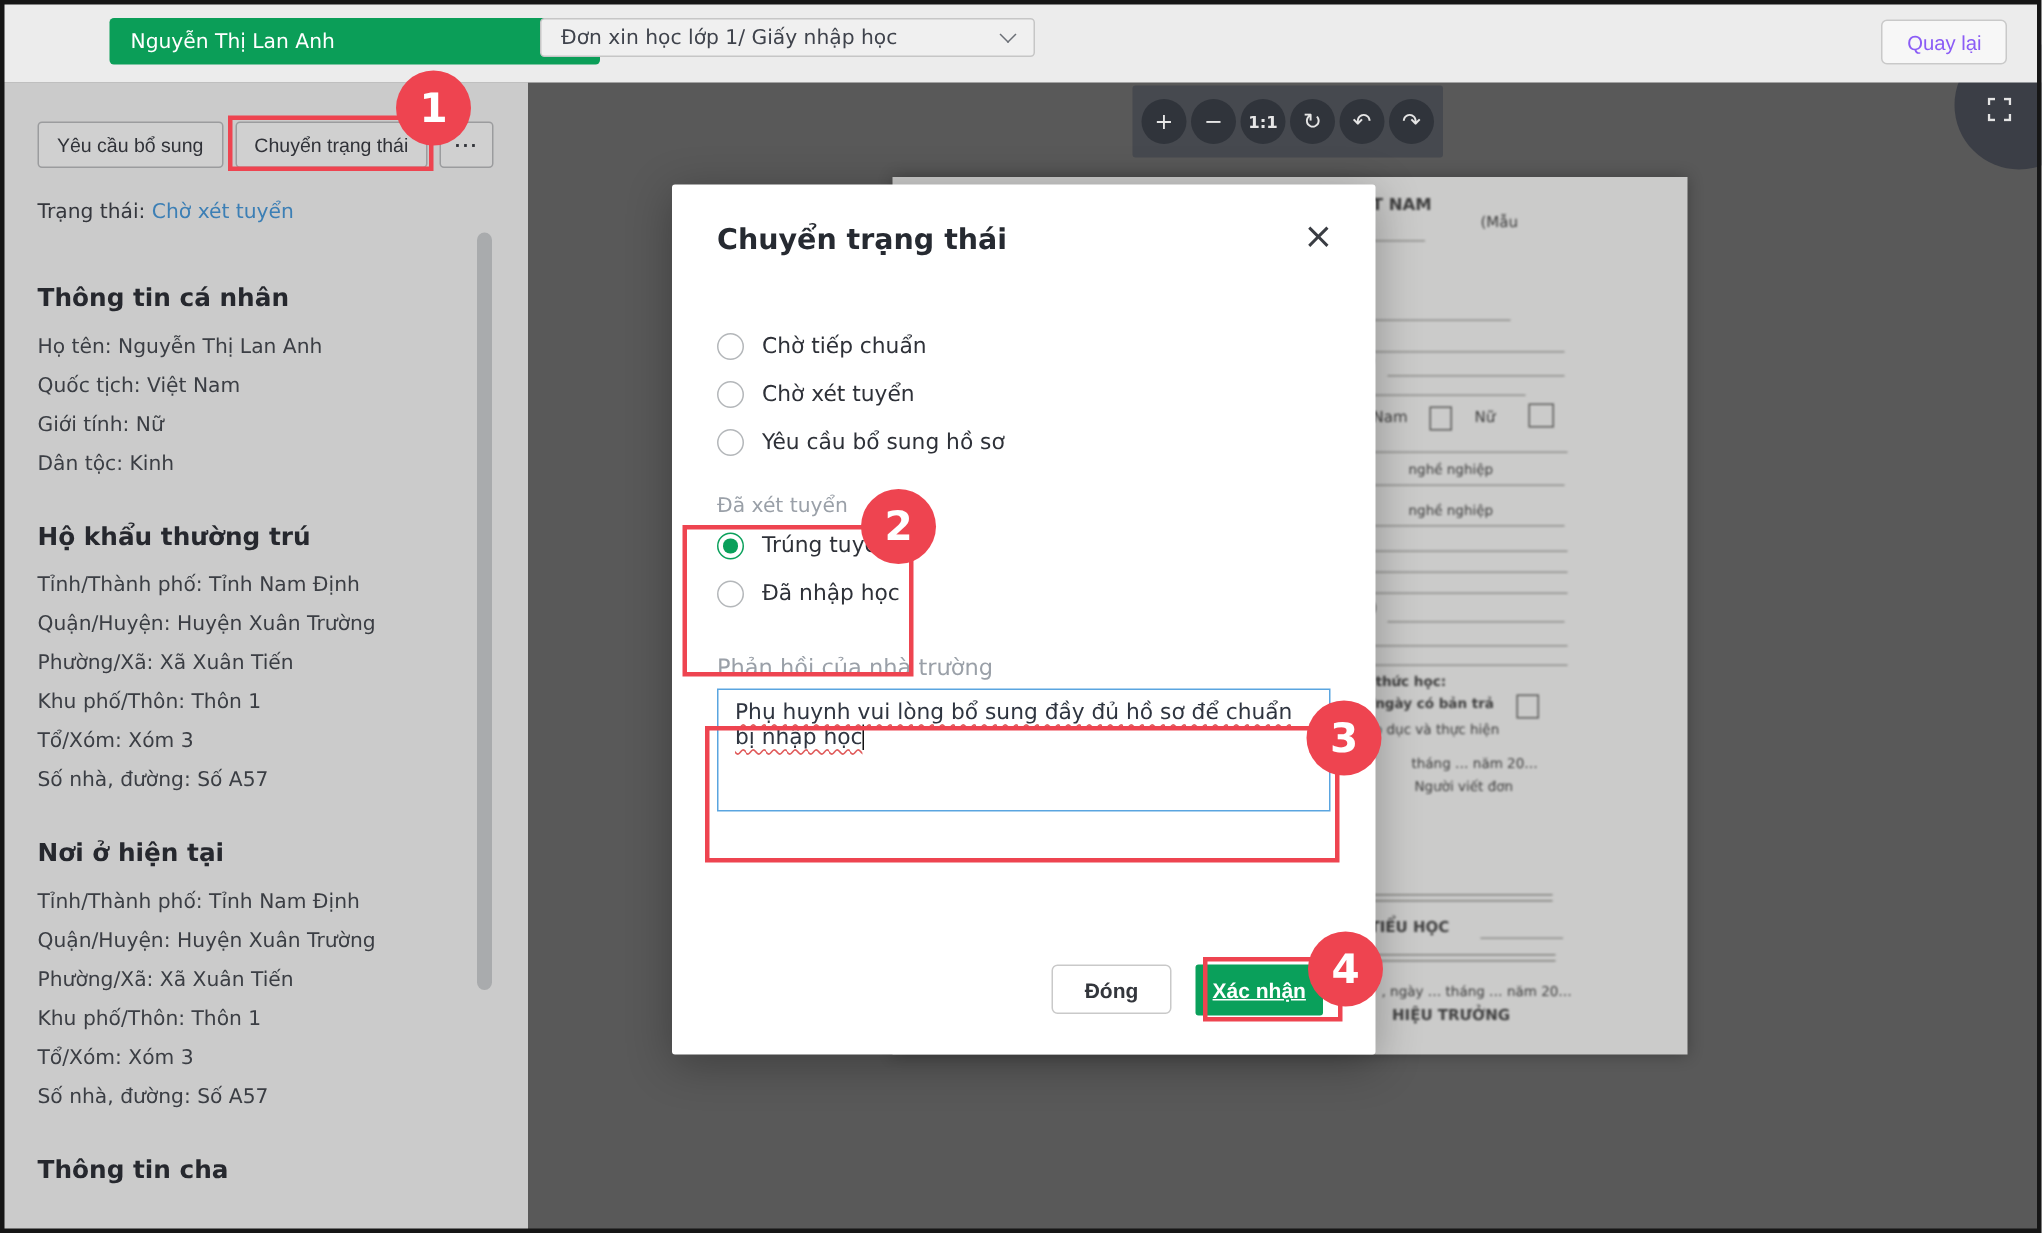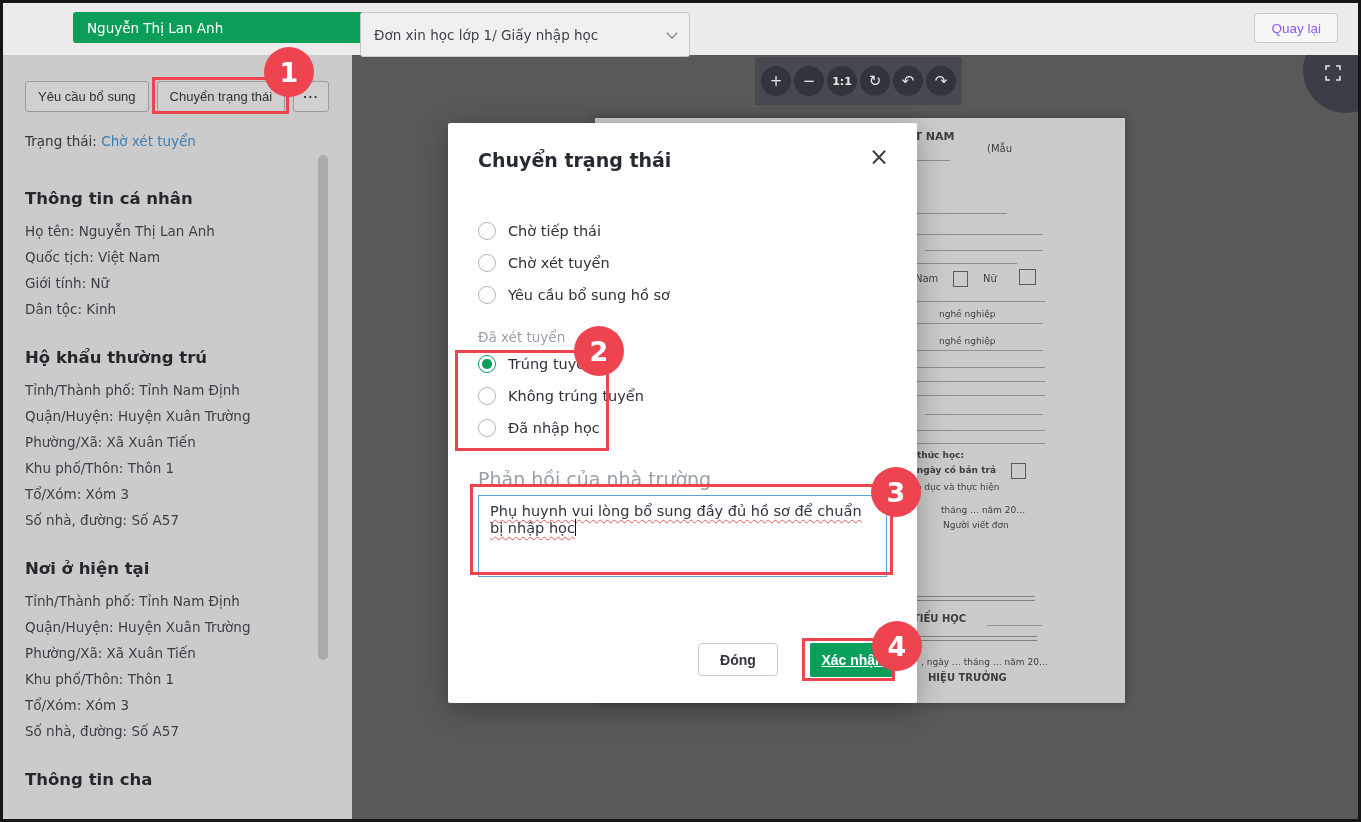--- a/index.html
+++ b/index.html
@@ -6,21 +6,21 @@
   body { font-family:"DejaVu Sans","Liberation Sans",sans-serif; }
   #canvas { position:relative; width:1361px; height:822px; overflow:hidden; background:#595959; }
   .frame { position:absolute; inset:0; border:3px solid #161616; z-index:40; pointer-events:none; }
 
   
   .topbar { position:absolute; left:0; top:0; width:1361px; height:55px; background:#ececec; z-index:5; }
   .select-green { position:absolute; left:25px; top:12px; width:327px; height:31px; background:#0b9e58; border-radius:3px;
     display:flex; align-items:center; justify-content:space-between; padding:0 14px; cursor:pointer;margin-left:48px; }
   .select-green .val { color:#fff; font-size:13.5px; }
   .chev { width:8px; height:8px; border-right:1.6px solid #fff; border-bottom:1.6px solid #fff; transform:rotate(45deg); margin-top:-4px; }
-  .select-doc { position:absolute; left:360px; top:12px; width:330px; height:45px; background:#f0f0f0; border:1px solid #c6c6c6; border-radius:3px;
+  .select-doc { position:absolute; left:360px; top:12px; width:330px; height:26px; background:#f0f0f0; border:1px solid #c6c6c6; border-radius:3px;
     display:flex; align-items:center; justify-content:space-between; padding:0 13px; cursor:pointer; }
   .select-doc .val { color:#3f434c; font-size:13.5px; }
   .select-doc .chev { border-color:#6b6f76; }
   .btn-back { position:absolute; right:23px; top:13px; height:30px; padding:0 16px; background:#f7f7f7; border:1px solid #c9c9c9;
     border-radius:4px; font-size:13.5px; color:#8b5cf6; display:flex; align-items:center; cursor:pointer; }
 
   
   .sidebar { position:absolute; left:0; top:55px; width:352px; height:767px; background:#cbcbcb; overflow:hidden; }
   .side-btnrow { position:absolute; left:25px; top:26px; display:flex; gap:8px; }
   .side-btn { height:31px; background:#d0d0d0; border:1px solid #9b9c9e; border-radius:3px; padding:0 12px;
@@ -56,25 +56,25 @@
     box-shadow:0 6px 30px rgba(0,0,0,.3); z-index:20; padding:26px 30px; }
   .modal h2 { font-size:19px; font-weight:700; color:#262a31; }
   .modal-close { position:absolute; right:28px; top:22px; font-size:24px; color:#3a3d43; cursor:pointer; line-height:1; }
   .radio-group1 { margin-top:44px; }
   .radio-row { height:32px; display:flex; align-items:center; cursor:pointer; }
   .radio { width:18px; height:18px; border:1px solid #b4b7ba; border-radius:50%; margin-right:12px; flex:none; position:relative; background:#fff; }
   .radio-row.selected .radio { border:1.5px solid #0aa05b; }
   .radio-row.selected .radio::after { content:""; position:absolute; left:3px; top:3px; width:9.5px; height:9.5px; border-radius:50%; background:#0aa05b; }
   .radio-label { font-size:14.5px; color:#2e3138; }
   .group-label { margin:18px 0 3px; font-size:13.5px; color:#9aa0a8; }
-  .feedback-label { margin:24px 0 5px; font-size:19px; color:#9aa0a8; }
+  .feedback-label { margin:24px 0 5px; font-size:15px; color:#9aa0a8; }
   .feedback-box { width:409px; height:82px; border:1px solid #5aa5e0; padding:7px 11px; font-size:14.5px; color:#2f3540; cursor:text; overflow:hidden; }
   .feedback-box .typed { text-decoration:underline; text-decoration-style:wavy; text-decoration-color:#e05a5a; text-decoration-thickness:1px; text-underline-offset:3px; }
   .caret { display:inline-block; width:1.5px; height:17px; background:#111; vertical-align:text-bottom; }
-  .modal-footer { position:absolute; right:22px; bottom:26px; display:flex; gap:32px; }
+  .modal-footer { position:absolute; right:35px; bottom:26px; display:flex; gap:16px; }
   .btn-close { width:80px; height:33px; background:#fff; border:1px solid #c9c9c9; border-radius:4px; font-size:14px; font-weight:600; color:#33363c; cursor:pointer; }
   .btn-confirm { width:85px; height:34px; background:#0aa05b; border:none; border-radius:2px; font-size:14px; font-weight:700; color:#fff; cursor:pointer;text-decoration:underline; }
 
   
   .anno { position:absolute; border:3px solid #ee4450; z-index:30; pointer-events:none; }
   .badge { position:absolute; width:50px; height:50px; border-radius:50%; background:#ee4450; color:#fff; z-index:31;
     display:flex; align-items:center; justify-content:center; font-size:27px; font-weight:700; pointer-events:none; }
 </style>
 </head>
 <body>
@@ -200,21 +200,21 @@
   </div>
 
   <div class="modal">
     <h2>Chuyển trạng thái</h2>
     <span class="modal-close">×</span>
 
     <div class="radio-group1">
 
         <div class="radio-row">
           <span class="radio"></span>
-          <span class="radio-label">Chờ tiếp thái</span>
+          <span class="radio-label">Chờ tiếp chuẩn</span>
         </div>
 
         <div class="radio-row">
           <span class="radio"></span>
           <span class="radio-label">Chờ xét tuyển</span>
         </div>
 
         <div class="radio-row">
           <span class="radio"></span>
           <span class="radio-label">Yêu cầu bổ sung hồ sơ</span>
@@ -222,24 +222,20 @@
       </div>
 
     <div class="group-label">Đã xét tuyển</div>
     <div>
 
         <div class="radio-row selected">
           <span class="radio"></span>
           <span class="radio-label">Trúng tuyển</span>
         </div>
 
-        <div class="radio-row">
-          <span class="radio"></span>
-          <span class="radio-label">Không trúng tuyển</span>
-        </div>
 
         <div class="radio-row">
           <span class="radio"></span>
           <span class="radio-label">Đã nhập học</span>
         </div>
       </div>
 
     <div class="feedback-label">Phản hồi của nhà trường</div>
     <div class="feedback-box">
       <span class="typed">Phụ huynh vui lòng bổ sung đầy đủ hồ sơ để chuẩn bị nhập học</span><span class="caret"></span>

